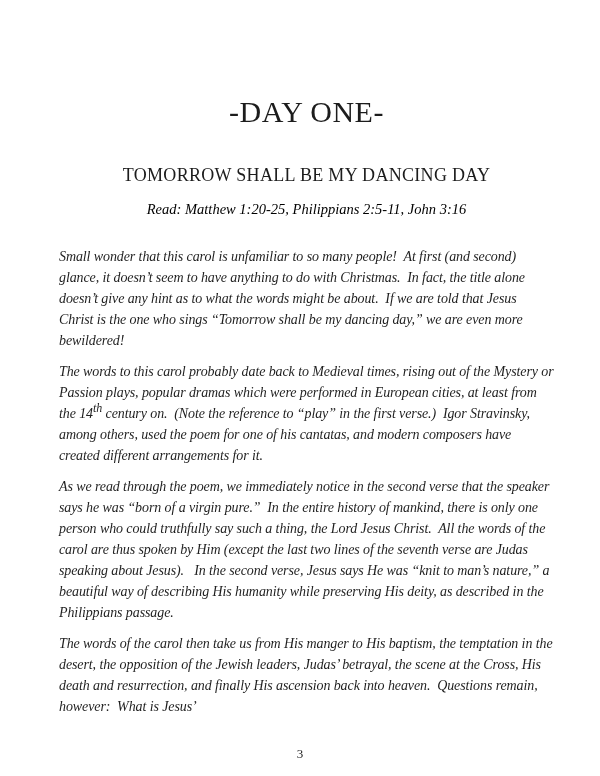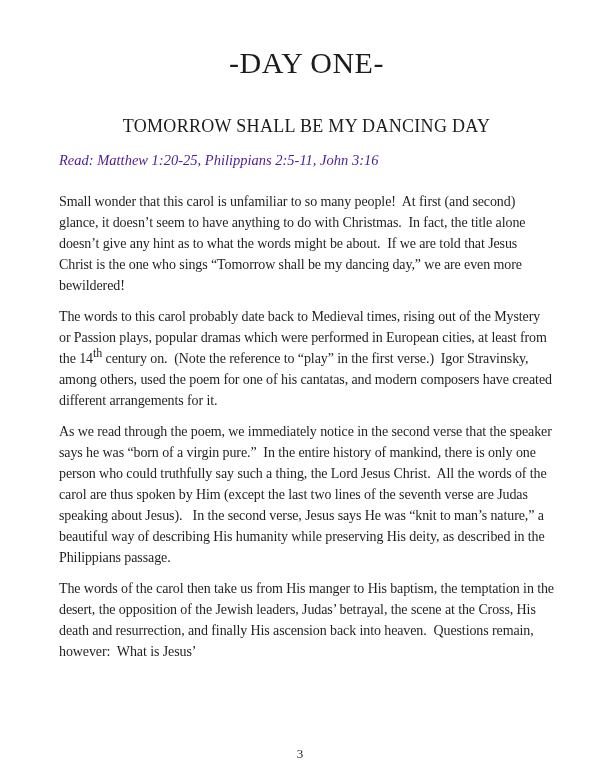--- a/index.html
+++ b/index.html
@@ -9,21 +9,21 @@
   }
   .page {
     position: relative;
     width: 600px;
     height: 776px;
     background: #ffffff;
     overflow: hidden;
     font-family: "Liberation Serif", "DejaVu Serif", serif;
     color: #1f1f1f;
     box-sizing: border-box;
-    padding: 46px 46px 0 59px;
+    padding: 95px 46px 0 59px;
     border-radius: 8px;
   }
   .chapter-title {
     margin: 0;
     text-align: center;
     font-size: 30px;
     font-weight: normal;
     letter-spacing: 0.5px;
     line-height: 1.1;
     color: #1c1c1c;
@@ -32,27 +32,29 @@
     margin: 37px 0 8px 0;
     text-align: center;
     font-size: 18px;
     font-weight: normal;
     letter-spacing: 0.3px;
     line-height: 1.2;
     color: #1c1c1c;
   }
   .reading-line {
     margin: 13px 0 4px 0;
+    text-align: center;
     font-style: italic;
     font-size: 14.5px;
     line-height: 1.3;
-    color: #4c1d95;
+    color: #000000;
   }
   .body-text {
-    margin-top: 22px;
+    margin-top: 28px;
+    font-style: italic;
   }
   .body-text p {
     margin: 0 0 10px 0;
     font-size: 14px;
     line-height: 21px;
     text-align: left;
     white-space: pre-wrap;
     letter-spacing: -0.1px;
     color: #1f1f1f;
   }

